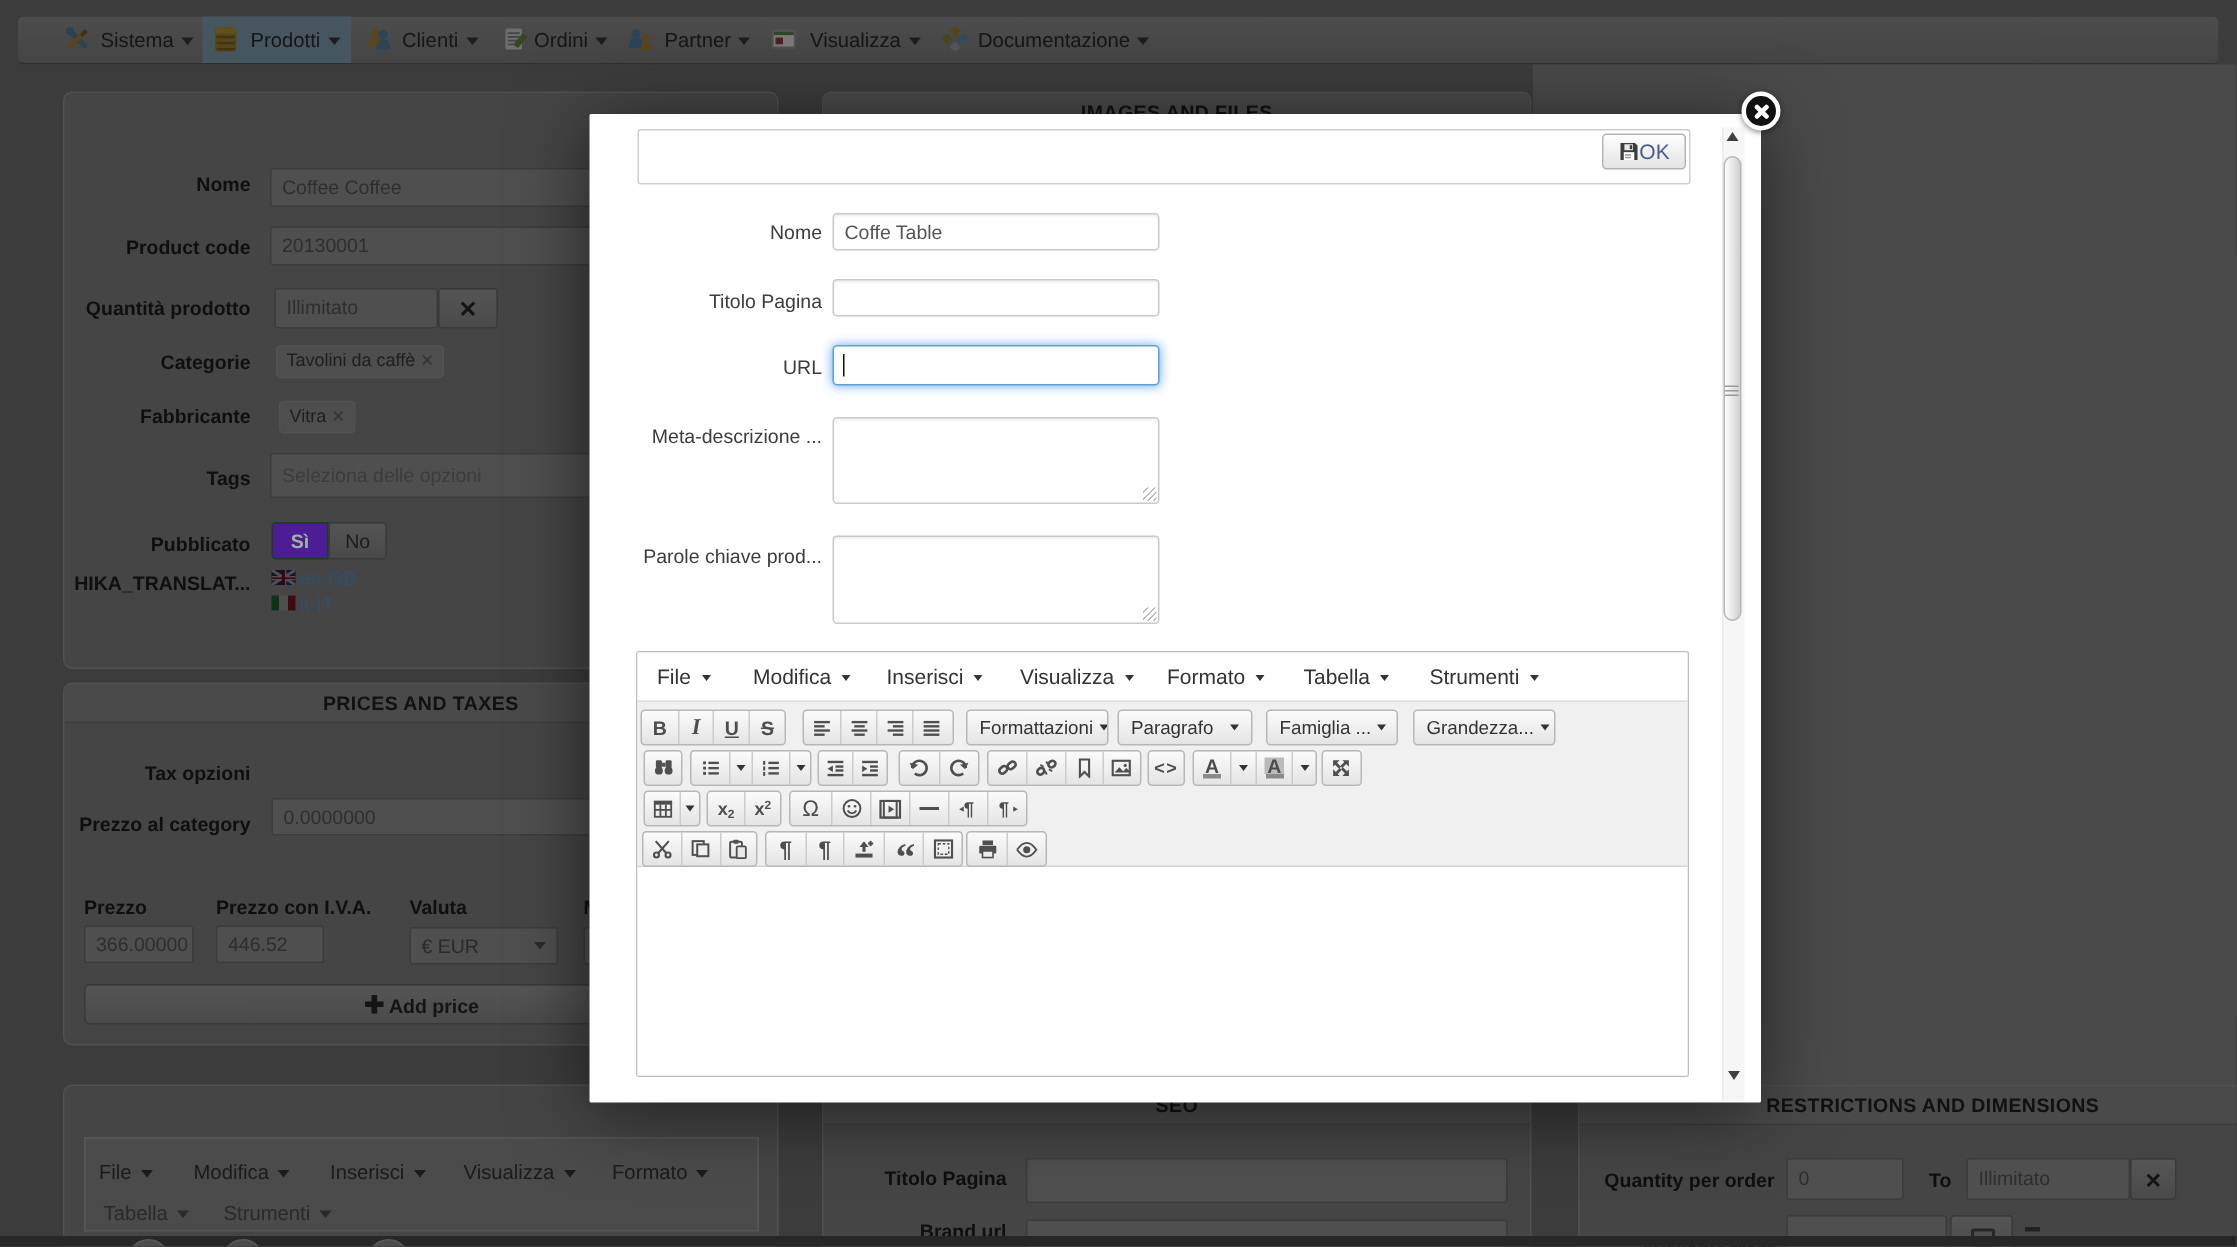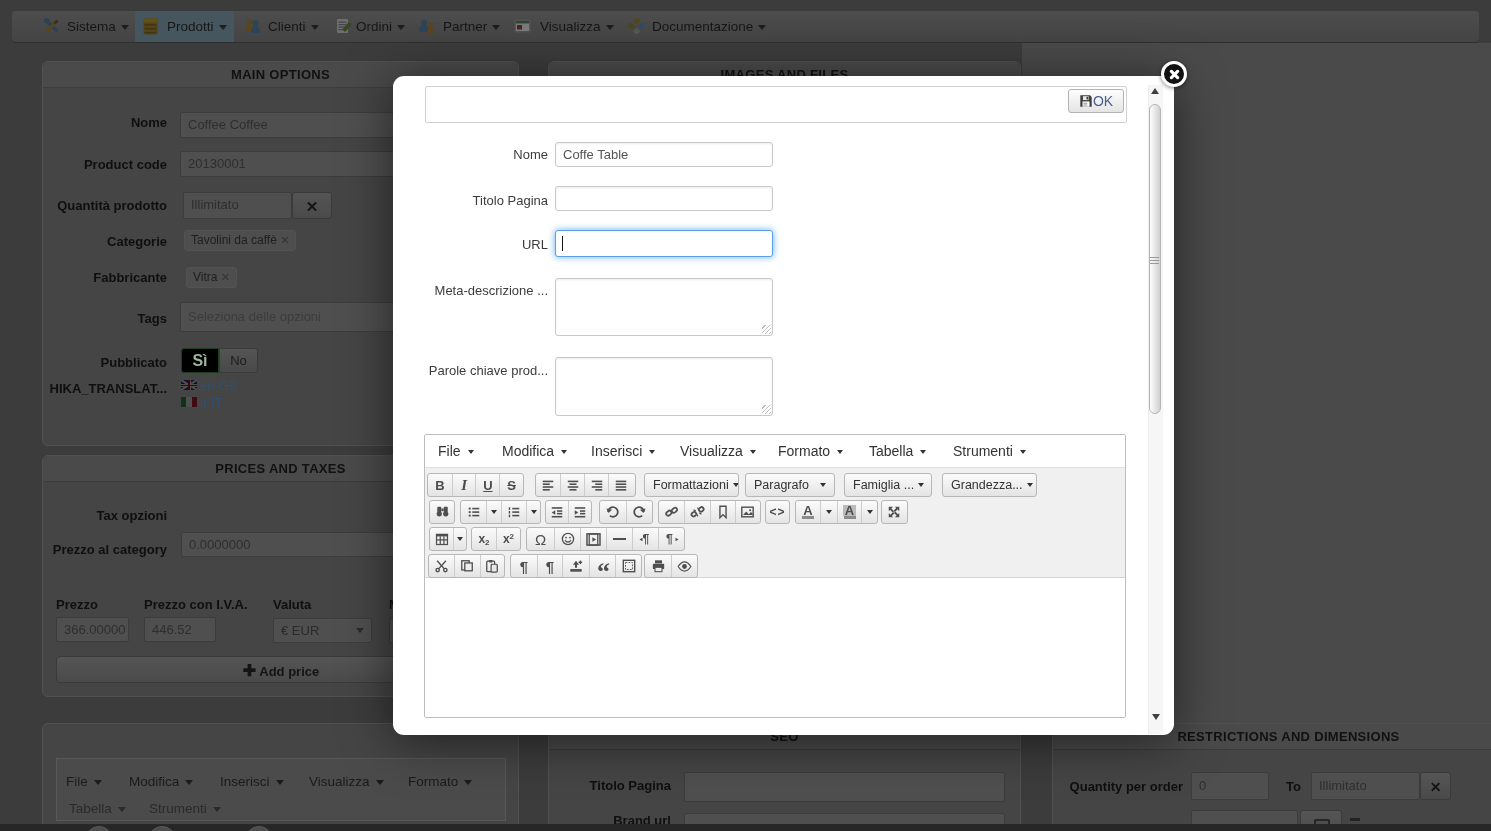--- a/index.html
+++ b/index.html
@@ -16,21 +16,21 @@
 .blab{position:absolute;font-weight:bold;font-size:13px;color:#0f0f0f;text-align:right;white-space:nowrap}
 .binp{position:absolute;background:#4f4f4f;border:1px solid #3c3c3c;border-radius:2px;box-sizing:border-box;
   font-size:13px;color:#2e2e2e;padding-left:7px;line-height:24px;white-space:nowrap;overflow:hidden}
 .bbtn{position:absolute;background:linear-gradient(#555,#4a4a4a);border:1px solid #3a3a3a;border-radius:3px;
   box-sizing:border-box;text-align:center;color:#141414;font-weight:bold}
 .btag{position:absolute;background:#4e4e4e;border:1px solid #525252;border-radius:3px;box-sizing:border-box;
   font-size:12px;color:#1e1e1e;line-height:19px;padding:0 6px;white-space:nowrap}
 .bmenu{position:absolute;font-size:13.5px;color:#1b1b1b;white-space:nowrap}
 #footer{position:absolute;left:0;top:824px;width:1491px;height:7px;background:#272727}
 
-#modal{position:absolute;left:393px;top:76px;width:781px;height:659px;background:#fff;border-radius:11px;
+#modal{position:absolute;left:393px;top:76px;width:781px;height:659px;background:#fff;border-radius:1px;
   box-shadow:0 6px 50px rgba(0,0,0,.55)}
 #mtoolbox{position:absolute;left:32px;top:10px;width:702px;height:37px;border:1px solid #cfcfcf;border-radius:2px;box-sizing:border-box}
 #okbtn{position:absolute;left:675px;top:13px;width:56px;height:24px;border:1px solid #b3b3b3;border-radius:3px;
   background:linear-gradient(#fefefe,#e4e4e4);box-sizing:border-box;display:flex;align-items:center;justify-content:center;
   font-size:14px;color:#4a5e8e;}
 .mlab{position:absolute;font-size:13px;color:#3c3c3c;text-align:right;white-space:nowrap;width:155px;left:0}
 .minp{position:absolute;left:162px;width:218px;height:25px;border:1px solid #c9c9c9;border-radius:3px;box-sizing:border-box;
   font-size:13px;color:#555;line-height:23px;padding-left:7px;background:#fff;box-shadow:inset 0 1px 2px rgba(0,0,0,.08)}
 .mta{position:absolute;left:162px;width:218px;border:1px solid #c9c9c9;border-radius:3px;box-sizing:border-box;background:#fff;box-shadow:inset 0 1px 2px rgba(0,0,0,.08)}
 .grip{position:absolute;right:1px;bottom:1px;width:9px;height:9px;
@@ -110,36 +110,35 @@
     <rect x="6" y="0" width="5.4" height="5.4" rx="1" fill="#544716" transform="rotate(45 8.7 2.7)"></rect>
     <rect x="0.6" y="5.4" width="5.4" height="5.4" rx="1" fill="#48481e" transform="rotate(45 3.3 8.1)"></rect>
     <rect x="11.4" y="5.4" width="5.4" height="5.4" rx="1" fill="#354a5e" transform="rotate(45 14.1 8.1)"></rect>
     <rect x="6" y="10.6" width="5.4" height="5.4" rx="1" fill="#555555" transform="rotate(45 8.7 13.3)"></rect>
   </svg>
 </div>
 
 <div class="abs" style="left:1022px;top:43px;width:469px;height:692px;background:#4a4a4a"></div>
 
 <div class="panel" style="left:42px;top:61px;width:477px;height:385px">
-  <div class="phead">MAIN OPTIONS</div>
   <div class="blab" style="right:351px;top:53px">Nome</div>
   <div class="binp" style="left:137px;top:50px;width:295px;height:26px">Coffee Coffee</div>
   <div class="blab" style="right:351px;top:95px">Product code</div>
   <div class="binp" style="left:137px;top:89px;width:295px;height:26px">20130001</div>
   <div class="blab" style="right:351px;top:136px">Quantità prodotto</div>
   <div class="binp" style="left:140px;top:130px;width:109px;height:27px">Illimitato</div>
   <div class="bbtn" style="left:249px;top:130px;width:40px;height:27px;line-height:27px;font-size:15px">✕</div>
   <div class="blab" style="right:351px;top:172px">Categorie</div>
   <div class="btag" style="left:141px;top:168px">Tavolini da caffè <span style="color:#333;font-size:11px">✕</span></div>
   <div class="blab" style="right:351px;top:208px">Fabbricante</div>
   <div class="btag" style="left:143px;top:205px">Vitra <span style="color:#333;font-size:11px">✕</span></div>
   <div class="blab" style="right:351px;top:249px">Tags</div>
   <div class="binp" style="left:137px;top:240px;width:295px;height:30px;line-height:28px;color:#3c3c3c">Seleziona delle opzioni</div>
   <div class="blab" style="right:351px;top:293px">Pubblicato</div>
-  <div class="abs" style="left:138px;top:286px;width:38px;height:25px;background:#000000;border:1px solid #1e3f1f;border-radius:3px 0 0 3px;box-sizing:border-box;text-align:center;line-height:23px;font-size:16px;font-weight:bold;color:#9fb49f">Sì</div>
+  <div class="abs" style="left:138px;top:286px;width:38px;height:25px;background:#4c1d95;border:1px solid #1e3f1f;border-radius:3px 0 0 3px;box-sizing:border-box;text-align:center;line-height:23px;font-size:13px;font-weight:bold;color:#9fb49f">Sì</div>
   <div class="abs" style="left:176px;top:286px;width:39px;height:25px;background:linear-gradient(#545454,#494949);border:1px solid #3a3a3a;border-radius:0 3px 3px 0;box-sizing:border-box;text-align:center;line-height:23px;font-size:13px;color:#1c1c1c">No</div>
   <div class="blab" style="right:351px;top:319px">HIKA_TRANSLAT...</div>
   <div class="abs" style="left:138px;top:318px;width:16px;height:10px;overflow:hidden;background:#0b1430">
     <span class="abs" style="left:-3px;top:4px;width:22px;height:2px;background:#4f4f4f;transform:rotate(32deg)"></span>
     <span class="abs" style="left:-3px;top:4px;width:22px;height:2px;background:#4f4f4f;transform:rotate(-32deg)"></span>
     <span class="abs" style="left:0;top:3.5px;width:16px;height:3px;background:#4f4f4f"></span>
     <span class="abs" style="left:6.5px;top:0;width:3px;height:10px;background:#4f4f4f"></span>
     <span class="abs" style="left:0;top:4.5px;width:16px;height:1.5px;background:#3e0511"></span>
     <span class="abs" style="left:7.2px;top:0;width:1.6px;height:10px;background:#3e0511"></span>
   </div>

